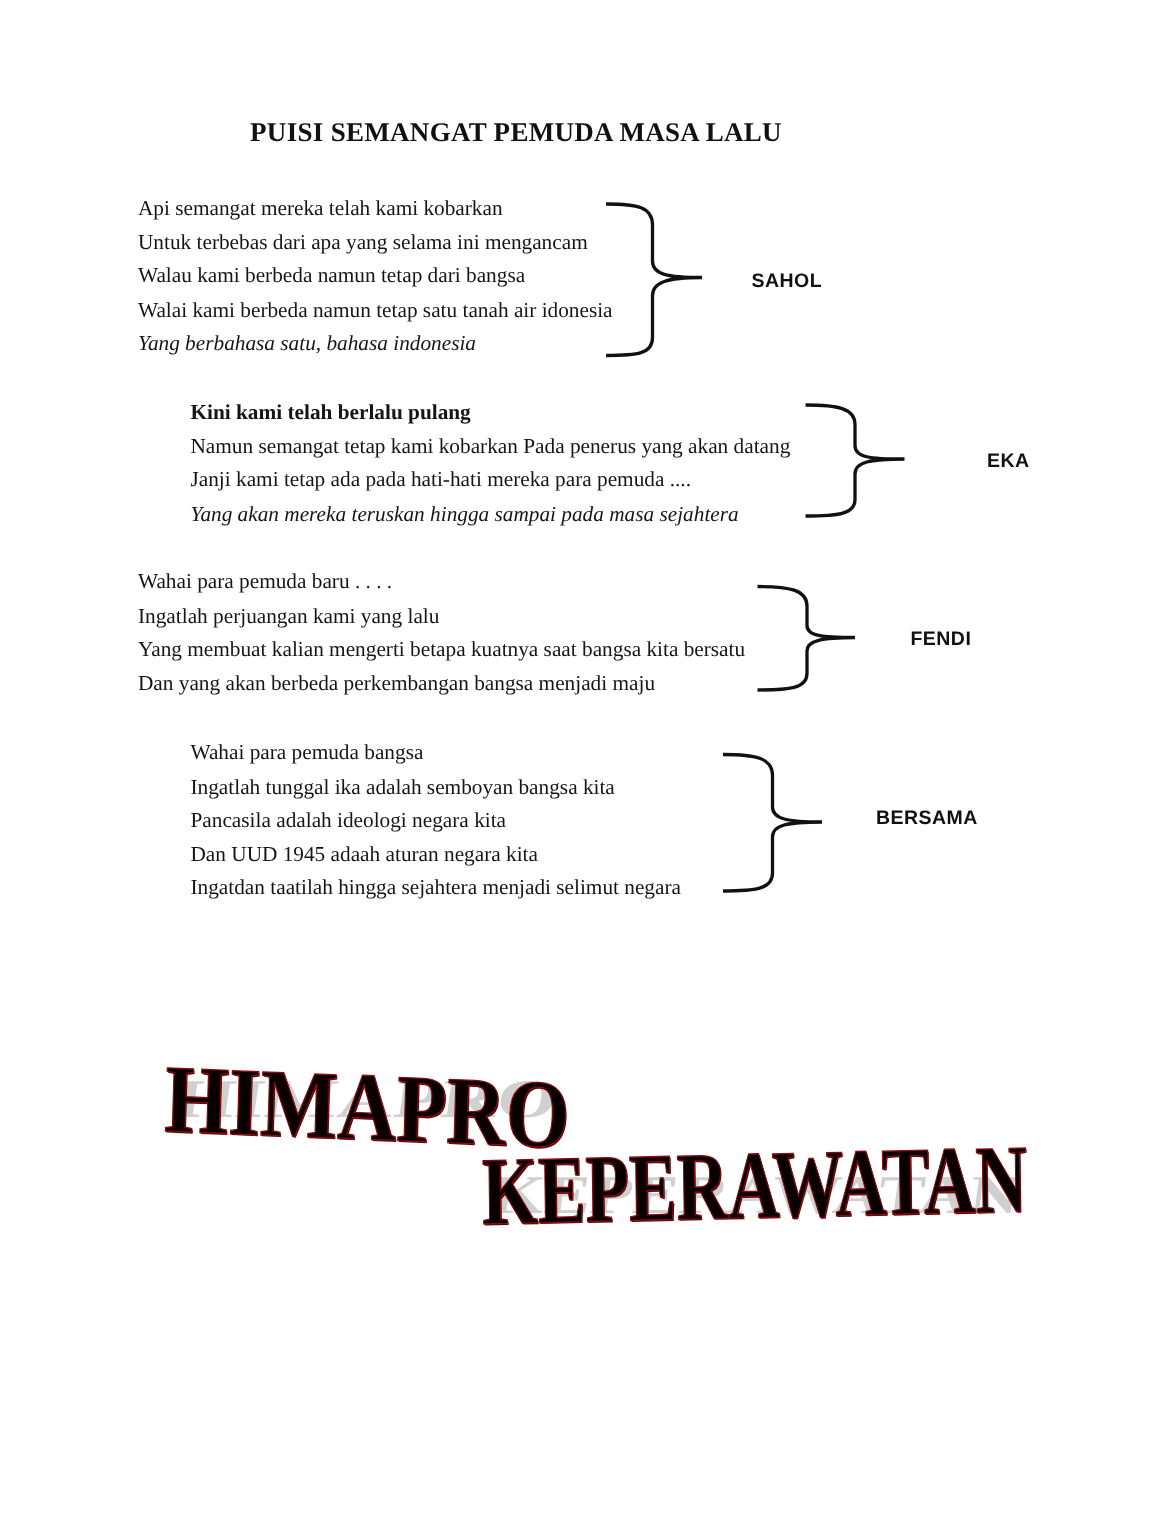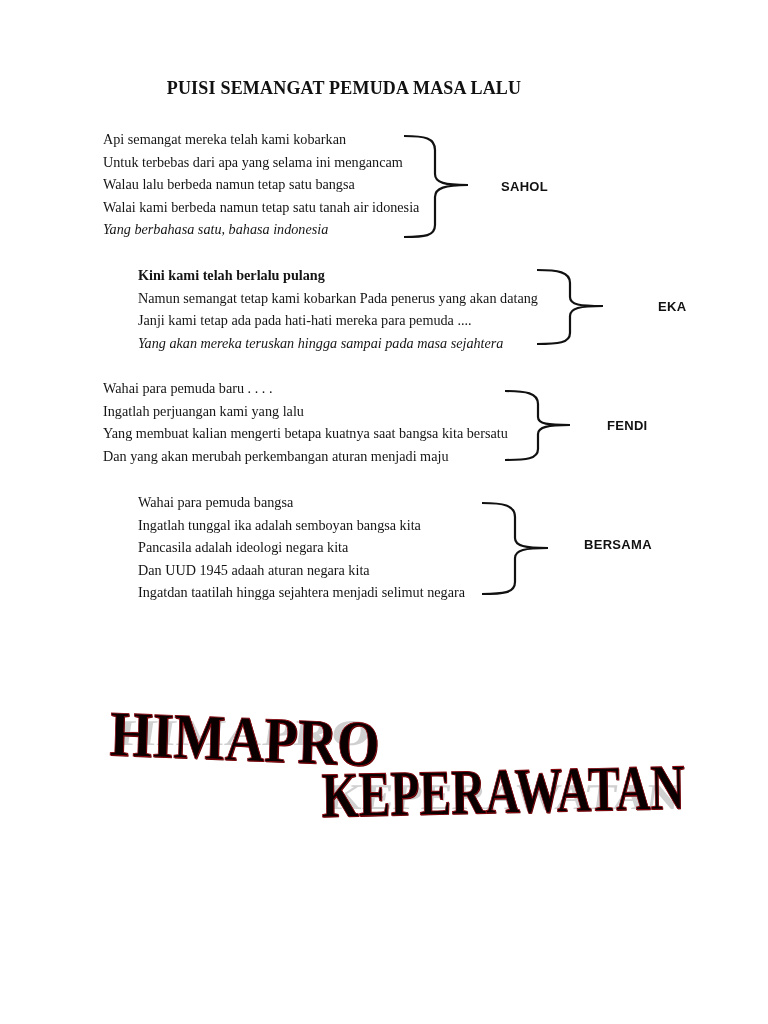--- a/index.html
+++ b/index.html
@@ -9,21 +9,21 @@
       font-family: "Liberation Serif", serif; color: #111;
     }
     .title {
       position: absolute; left: 0; width: 690px; top: 78px;
       text-align: center; font-weight: bold; font-size: 18px;
       letter-spacing: 0.2px; color: #111;
       text-indent: -2px;
     }
     .stanza { position: absolute; }
     .line {
-      position: absolute; left: 12px; white-space: nowrap;
+      position: absolute; left: 1px; white-space: nowrap;
       font-size: 14.2px; line-height: 16px; color: #151515;
     }
     .label {
       position: absolute; font-family: "Liberation Sans", sans-serif;
       font-weight: bold; font-size: 13px; color: #111; letter-spacing: 0.3px;
     }
     svg.brace { position: absolute; left: 0; top: 0; overflow: visible; }
     .wordart {
       position: absolute; font-family: "Liberation Serif", serif;
       font-weight: bold; white-space: nowrap; transform-origin: 0 0;
@@ -40,21 +40,21 @@
 </head>
 <body>
 
 <div>
 
   <div class="title">PUISI SEMANGAT PEMUDA MASA LALU</div>
 
   <div class="stanza" style="left:91px; top:131px;">
     <div class="line" style="top:0px;">Api semangat mereka telah kami kobarkan</div>
     <div class="line" style="top:22.6px;">Untuk terbebas dari apa yang selama ini mengancam</div>
-    <div class="line" style="top:45.2px;">Walau lalu berbeda namun tetap satu bangsa</div>
+    <div class="line" style="top:45.2px;">Walau kami berbeda namun tetap dari bangsa</div>
     <div class="line" style="top:67.8px;">Walai kami berbeda namun tetap satu tanah air idonesia</div>
     <div class="line" style="top:90.4px;font-style:italic;">Yang berbahasa satu, bahasa indonesia</div>
   </div>
   <svg class="brace" width="768" height="1024">
     <path d="M404,136 C425,136 435,138 435,150 L435,174 C435,183 445,185 468,185 C445,185 435,188 435,197 L435,225 C435,236 425,237 404,237" fill="none" stroke="#111" stroke-width="2.2"></path>
   </svg>
   <div class="label" style="left:501px; top:179px;">SAHOL</div>
 
   <div class="stanza" style="left:126px; top:267px;">
     <div class="line" style="top:0px;font-weight:bold;">Kini kami telah berlalu pulang</div>
@@ -64,21 +64,21 @@
   </div>
   <svg class="brace" width="768" height="1024">
     <path d="M537,270 C558,270 570,272 570,283 L570,297 C570,305 580,306 603,306 C580,306 570,308 570,316 L570,333 C570,343 558,344 537,344" fill="none" stroke="#111" stroke-width="2.2"></path>
   </svg>
   <div class="label" style="left:658px; top:299px;">EKA</div>
 
   <div class="stanza" style="left:91px; top:380px;">
     <div class="line" style="top:0px;">Wahai para pemuda baru . . . .</div>
     <div class="line" style="top:22.6px;">Ingatlah perjuangan kami yang lalu</div>
     <div class="line" style="top:45.2px;">Yang membuat kalian mengerti betapa kuatnya saat bangsa kita bersatu</div>
-    <div class="line" style="top:67.8px;">Dan yang akan merubah perkembangan aturan menjadi maju</div>
+    <div class="line" style="top:67.8px;">Dan yang akan berbeda perkembangan bangsa menjadi maju</div>
   </div>
   <svg class="brace" width="768" height="1024">
     <path d="M505,391 C526,391 538,393 538,404 L538,417 C538,424 548,425 570,425 C548,425 538,427 538,434 L538,449 C538,459 526,460 505,460" fill="none" stroke="#111" stroke-width="2.2"></path>
   </svg>
   <div class="label" style="left:607px; top:418px;">FENDI</div>
 
   <div class="stanza" style="left:126px; top:494px;">
     <div class="line" style="top:0px;">Wahai para pemuda bangsa</div>
     <div class="line" style="top:22.6px;">Ingatlah tunggal ika adalah semboyan bangsa kita</div>
     <div class="line" style="top:45.2px;">Pancasila adalah ideologi negara kita</div>

